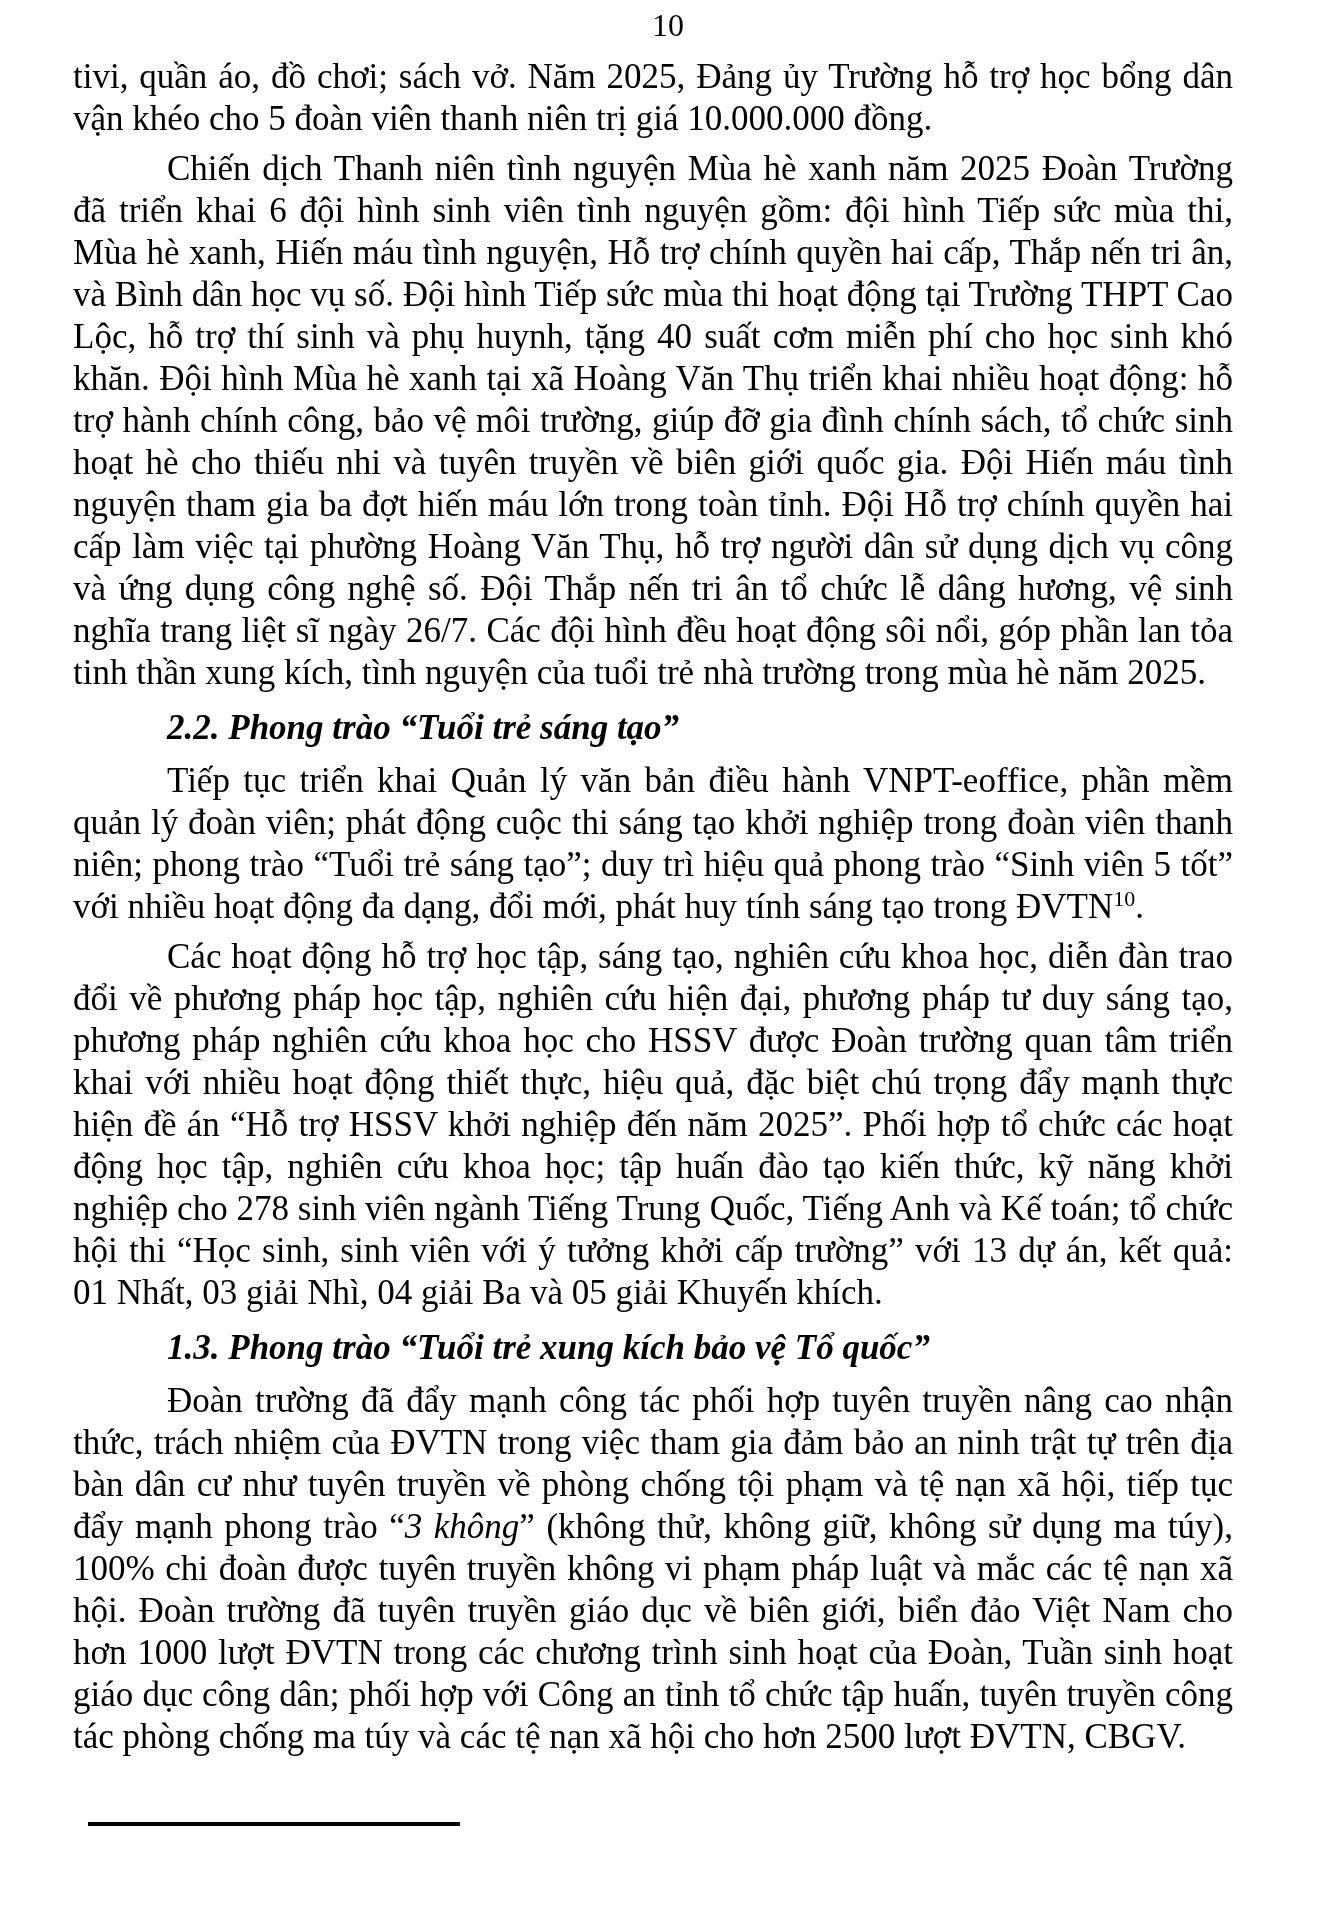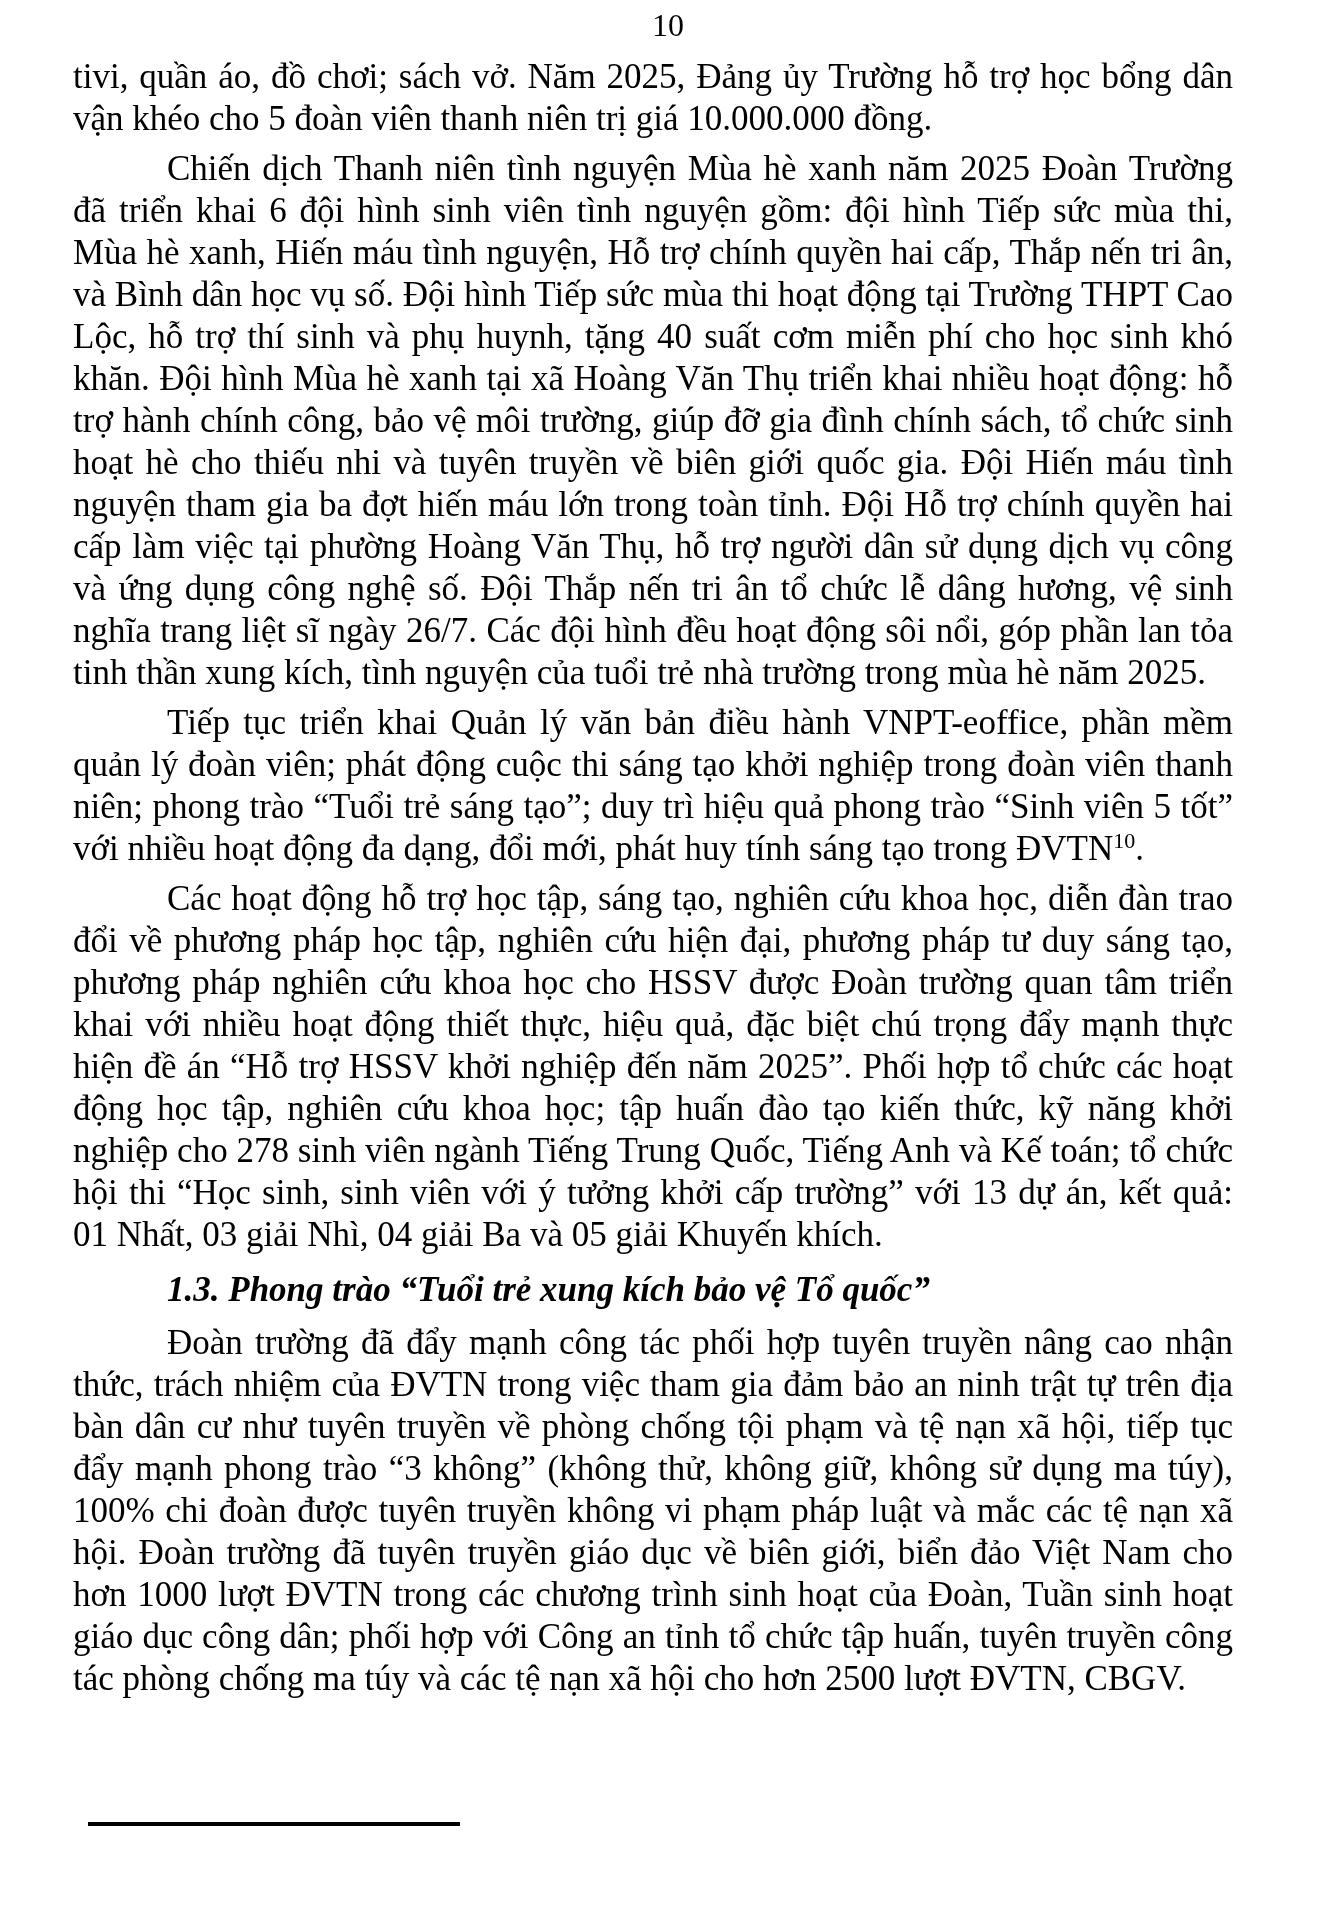--- a/index.html
+++ b/index.html
@@ -48,21 +48,21 @@
     line-height: 44px;
     text-align: left;
   }
   .sup-ref {
     font-size: 22px;
     line-height: 0;
     position: relative;
     top: -0.55em;
     vertical-align: baseline;
   }
-  .inline-italic { }
+  .inline-italic { font-style: italic; }
   .footnote-area {
     position: absolute;
     left: 88px;
     top: 1822px;
     width: 1160px;
   }
   .footnote-rule {
     width: 372px;
     height: 4px;
     background: #000000;
@@ -82,20 +82,21 @@
 <div class="page">
 
   <div class="page-number">10</div>
 
   <div class="doc-body">
 
     <p class="para first">tivi, quần áo, đồ chơi; sách vở. Năm 2025, Đảng ủy Trường hỗ trợ học bổng dân vận khéo cho 5 đoàn viên thanh niên trị giá 10.000.000 đồng.</p>
 
     <p class="para">Chiến dịch Thanh niên tình nguyện Mùa hè xanh năm 2025 Đoàn Trường đã triển khai 6 đội hình sinh viên tình nguyện gồm: đội hình Tiếp sức mùa thi, Mùa hè xanh, Hiến máu tình nguyện, Hỗ trợ chính quyền hai cấp, Thắp nến tri ân, và Bình dân học vụ số. Đội hình Tiếp sức mùa thi hoạt động tại Trường THPT Cao Lộc, hỗ trợ thí sinh và phụ huynh, tặng 40 suất cơm miễn phí cho học sinh khó khăn. Đội hình Mùa hè xanh tại xã Hoàng Văn Thụ triển khai nhiều hoạt động: hỗ trợ hành chính công, bảo vệ môi trường, giúp đỡ gia đình chính sách, tổ chức sinh hoạt hè cho thiếu nhi và tuyên truyền về biên giới quốc gia. Đội Hiến máu tình nguyện tham gia ba đợt hiến máu lớn trong toàn tỉnh. Đội Hỗ trợ chính quyền hai cấp làm việc tại phường Hoàng Văn Thụ, hỗ trợ người dân sử dụng dịch vụ công và ứng dụng công nghệ số. Đội Thắp nến tri ân tổ chức lễ dâng hương, vệ sinh nghĩa trang liệt sĩ ngày 26/7. Các đội hình đều hoạt động sôi nổi, góp phần lan tỏa tinh thần xung kích, tình nguyện của tuổi trẻ nhà trường trong mùa hè năm 2025.</p>
 
+    <p class="heading">2.2. Phong trào “Tuổi trẻ sáng tạo”</p>
 
     <p class="para"><span>Tiếp tục triển khai Quản lý văn bản điều hành VNPT-eoffice, phần mềm quản lý đoàn viên; phát động cuộc thi sáng tạo khởi nghiệp trong đoàn viên thanh niên; phong trào “Tuổi trẻ sáng tạo”; duy trì hiệu quả phong trào “Sinh viên 5 tốt” với nhiều hoạt động đa dạng, đổi mới, phát huy tính sáng tạo trong ĐVTN</span><span class="sup-ref">10</span><span>.</span></p>
 
     <p class="para">Các hoạt động hỗ trợ học tập, sáng tạo, nghiên cứu khoa học, diễn đàn trao đổi về phương pháp học tập, nghiên cứu hiện đại, phương pháp tư duy sáng tạo, phương pháp nghiên cứu khoa học cho HSSV được Đoàn trường quan tâm triển khai với nhiều hoạt động thiết thực, hiệu quả, đặc biệt chú trọng đẩy mạnh thực hiện đề án “Hỗ trợ HSSV khởi nghiệp đến năm 2025”. Phối hợp tổ chức các hoạt động học tập, nghiên cứu khoa học; tập huấn đào tạo kiến thức, kỹ năng khởi nghiệp cho 278 sinh viên ngành Tiếng Trung Quốc, Tiếng Anh và Kế toán; tổ chức hội thi “Học sinh, sinh viên với ý tưởng khởi cấp trường” với 13 dự án, kết quả: 01 Nhất, 03 giải Nhì, 04 giải Ba và 05 giải Khuyến khích.</p>
 
     <p class="heading">1.3. Phong trào “Tuổi trẻ xung kích bảo vệ Tổ quốc”</p>
 
     <p class="para"><span>Đoàn trường đã đẩy mạnh công tác phối hợp tuyên truyền nâng cao nhận thức, trách nhiệm của ĐVTN trong việc tham gia đảm bảo an ninh trật tự trên địa bàn dân cư như tuyên truyền về phòng chống tội phạm và tệ nạn xã hội, tiếp tục đẩy mạnh phong trào “</span><span class="inline-italic">3 không</span><span>” (không thử, không giữ, không sử dụng ma túy), 100% chi đoàn được tuyên truyền không vi phạm pháp luật và mắc các tệ nạn xã hội. Đoàn trường đã tuyên truyền giáo dục về biên giới, biển đảo Việt Nam cho hơn 1000 lượt ĐVTN trong các chương trình sinh hoạt của Đoàn, Tuần sinh hoạt giáo dục công dân; phối hợp với Công an tỉnh tổ chức tập huấn, tuyên truyền công tác phòng chống ma túy và các tệ nạn xã hội cho hơn 2500 lượt ĐVTN, CBGV.</span></p>
 
   </div>

